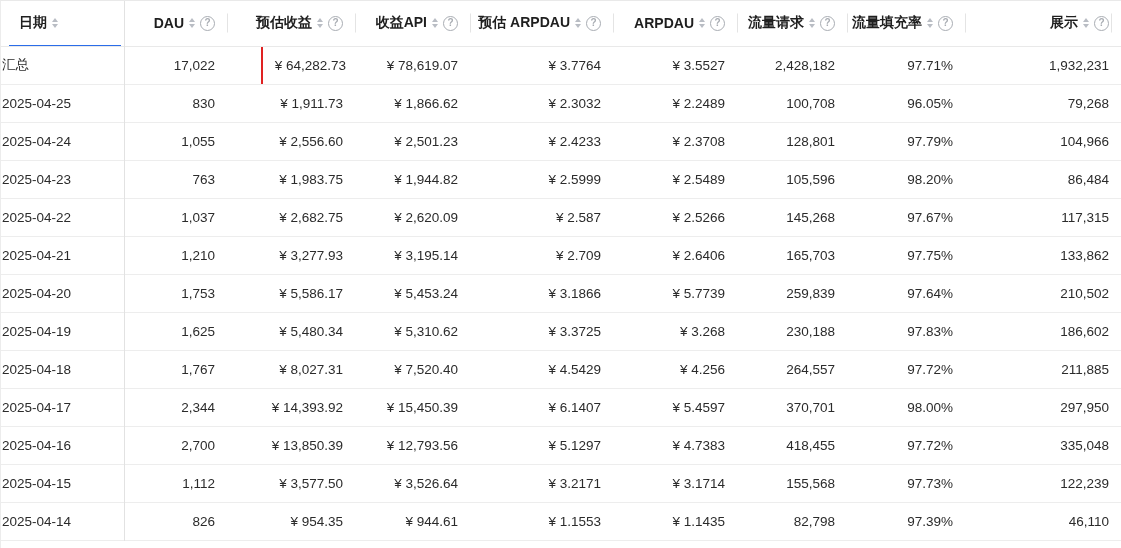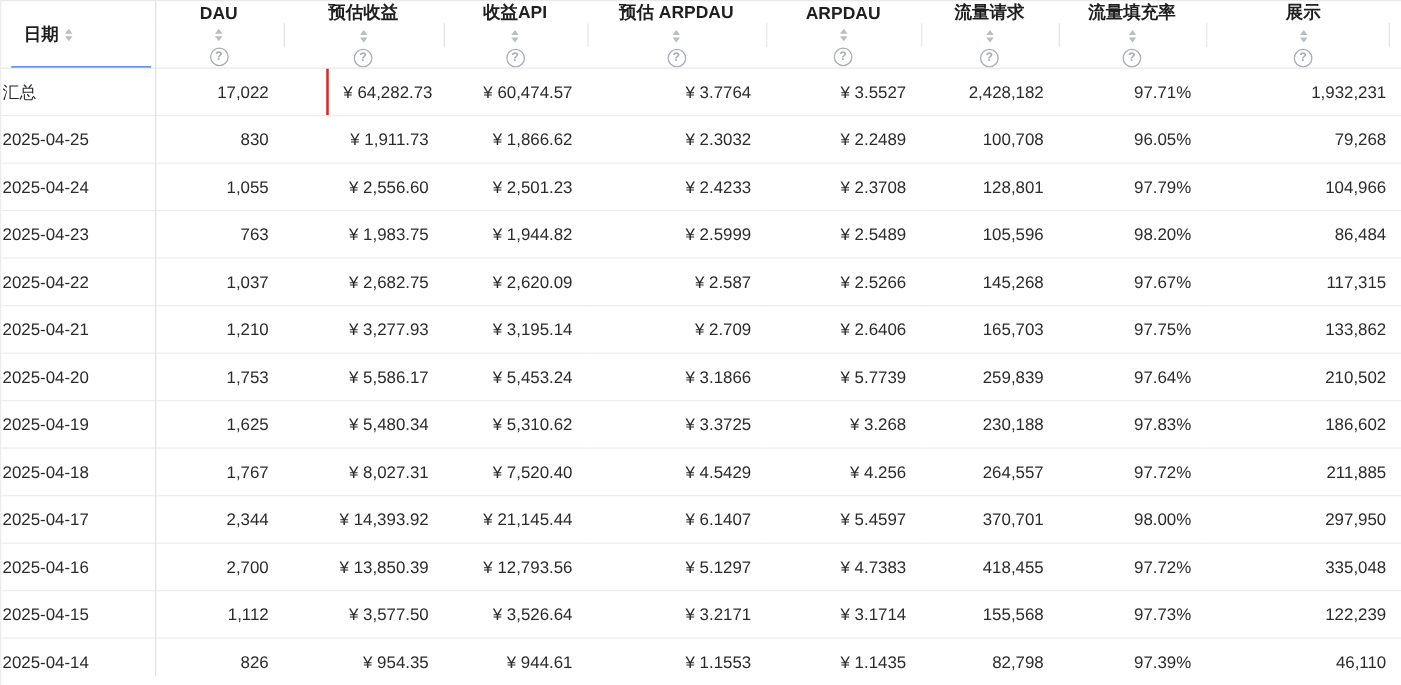--- a/index.html
+++ b/index.html
@@ -29,21 +29,21 @@
     border-bottom:1px solid var(--border);
     position:relative;
     vertical-align:middle;
     cursor:pointer;
   }
   thead th .th-inner{
     display:flex;align-items:center;gap:5px;
     padding:0 13px 0 10px;
   }
   thead th.left .th-inner{justify-content:flex-start;padding-left:18px;}
-  thead th.right .th-inner{justify-content:flex-end;flex-direction:column;}
+  thead th.right .th-inner{justify-content:flex-end;}
   .th-label{font-weight:bold;font-size:14px;color:#1f1f1f;}
   
   thead th::after{
     content:"";position:absolute;right:0;top:50%;
     transform:translateY(-50%);
     width:1px;height:19px;background:#e4e4e4;
   }
   thead th:last-child::after{right:10px;}
   
   thead th.active .active-bar{
@@ -191,21 +191,21 @@
               <span class="help">?</span>
             </div>
           </th>
         </tr>
     </thead>
     <tbody id="body-rows">
         <tr>
           <td class="left"><span>汇总</span></td>
           <td class="right"><span>17,022</span></td>
           <td class="right"><span class="red-box">¥ 64,282.73</span></td>
-          <td class="right"><span>¥ 60,474.57</span></td>
+          <td class="right"><span>¥ 78,619.07</span></td>
           <td class="right"><span>¥ 3.7764</span></td>
           <td class="right"><span>¥ 3.5527</span></td>
           <td class="right"><span>2,428,182</span></td>
           <td class="right"><span>97.71%</span></td>
           <td class="right"><span>1,932,231</span></td>
         </tr>
         <tr>
           <td class="left"><span>2025-04-25</span></td>
           <td class="right"><span>830</span></td>
           <td class="right"><span>¥ 1,911.73</span></td>
@@ -290,21 +290,21 @@
           <td class="right"><span>¥ 4.5429</span></td>
           <td class="right"><span>¥ 4.256</span></td>
           <td class="right"><span>264,557</span></td>
           <td class="right"><span>97.72%</span></td>
           <td class="right"><span>211,885</span></td>
         </tr>
         <tr>
           <td class="left"><span>2025-04-17</span></td>
           <td class="right"><span>2,344</span></td>
           <td class="right"><span>¥ 14,393.92</span></td>
-          <td class="right"><span>¥ 21,145.44</span></td>
+          <td class="right"><span>¥ 15,450.39</span></td>
           <td class="right"><span>¥ 6.1407</span></td>
           <td class="right"><span>¥ 5.4597</span></td>
           <td class="right"><span>370,701</span></td>
           <td class="right"><span>98.00%</span></td>
           <td class="right"><span>297,950</span></td>
         </tr>
         <tr>
           <td class="left"><span>2025-04-16</span></td>
           <td class="right"><span>2,700</span></td>
           <td class="right"><span>¥ 13,850.39</span></td>

